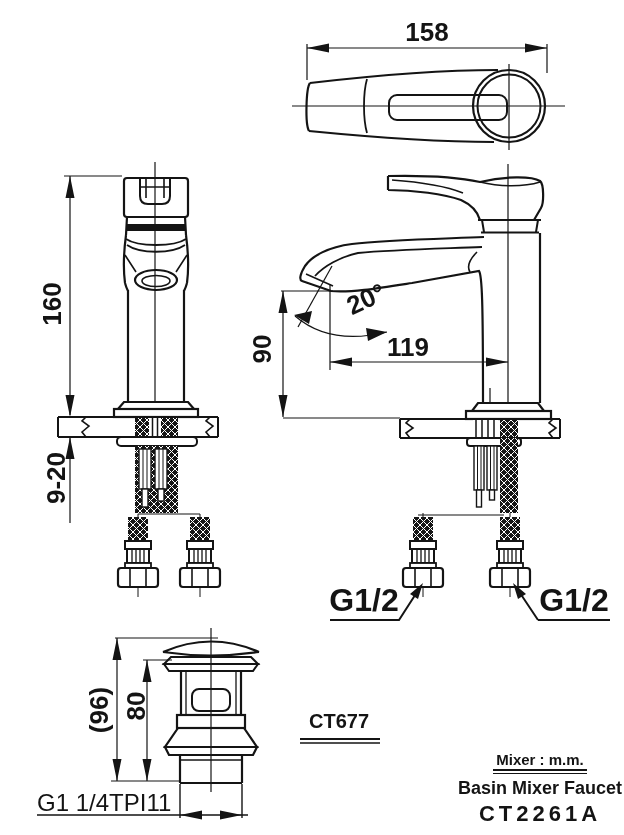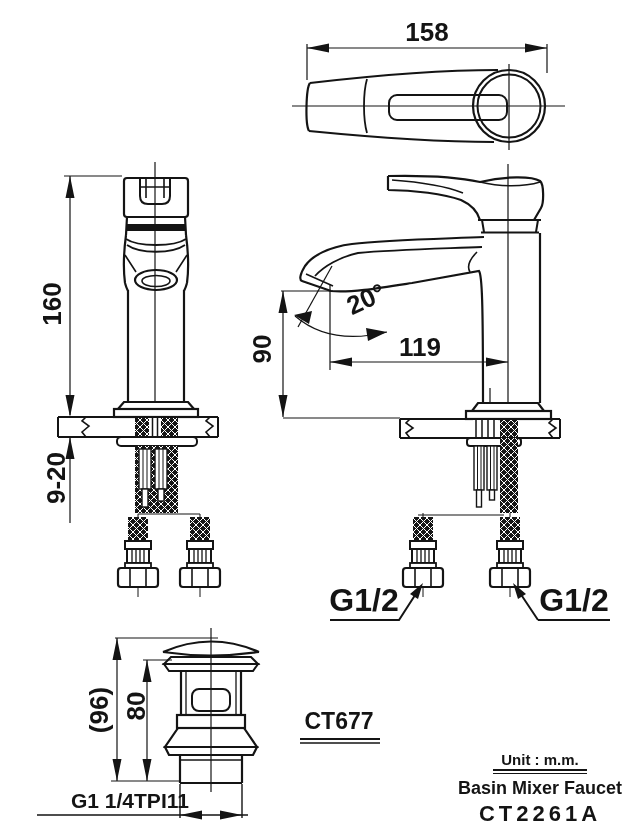--- a/index.html
+++ b/index.html
@@ -5,22 +5,22 @@
   html,body{margin:0;padding:0;background:#ffffff;}
   #sheet{position:relative;width:624px;height:835px;background:#fff;overflow:hidden;
          font-family:"Liberation Sans",sans-serif;color:#141414;}
   #drawing{position:absolute;left:0;top:0;}
   .lbl{position:absolute;transform:translate(-50%,-50%);white-space:nowrap;
        font-weight:bold;color:#141414;line-height:1;}
   .dim{font-size:26px;}
   .rot90{transform:translate(-50%,-50%) rotate(-90deg);}
   .rot20{transform:translate(-50%,-50%) rotate(-25deg);}
   .g12{font-size:32px;}
-  .ct677{font-size:23px;}
-  .thread{position:absolute;transform:none;font-size:21px;font-weight:bold;white-space:nowrap;margin-left:34px;}
+  .ct677{font-size:20px;}
+  .thread{position:absolute;transform:none;font-size:24px;font-weight:normal;white-space:nowrap;}
   .unit{font-size:15px;}
   .product{font-size:18px;}
   .model{font-size:22px;letter-spacing:4px;}
 </style>
 </head>
 <body>
 
 <div id="sheet">
 
 <svg id="drawing" width="624" height="835" viewBox="0 0 624 835">
@@ -213,25 +213,25 @@
     <path d="M493,770 H587" stroke-width="1.8"></path>
     <path d="M493,773.5 H587" stroke-width="1.1"></path>
   </g>
 </svg>
 
   <div class="lbl dim" style="left:427px;top:32px;">158</div>
   <div class="lbl dim rot90" style="left:52px;top:304px;">160</div>
   <div class="lbl dim rot90" style="left:56px;top:478px;">9-20</div>
   <div class="lbl dim rot20" style="left:366px;top:299px;">20°</div>
   <div class="lbl dim rot90" style="left:262px;top:349px;">90</div>
-  <div class="lbl dim" style="left:420px;top:347px;text-align:right;">119</div>
+  <div class="lbl dim" style="left:408px;top:347px;text-align:right;">119</div>
   <div class="lbl g12" style="left:364px;top:600px;">G1/2</div>
   <div class="lbl g12" style="left:574px;top:600px;">G1/2</div>
 
   <div class="lbl dim rot90" style="left:99px;top:710px;">(96)</div>
   <div class="lbl dim rot90" style="left:136px;top:706px;">80</div>
   <div class="lbl ct677" style="left:339px;top:721px;">CT677</div>
   <div class="thread" style="left:37px;top:789px;">G1 1/4TPI11</div>
 
-  <div class="lbl unit" style="left:540px;top:759px;">Unit : m.m.</div>
+  <div class="lbl unit" style="left:540px;top:759px;">Mixer : m.m.</div>
   <div class="lbl product" style="left:540px;top:788px;">Basin Mixer Faucet</div>
   <div class="lbl model" style="left:540px;top:814px;">CT2261A</div>
 </div>
 
 </body></html>

